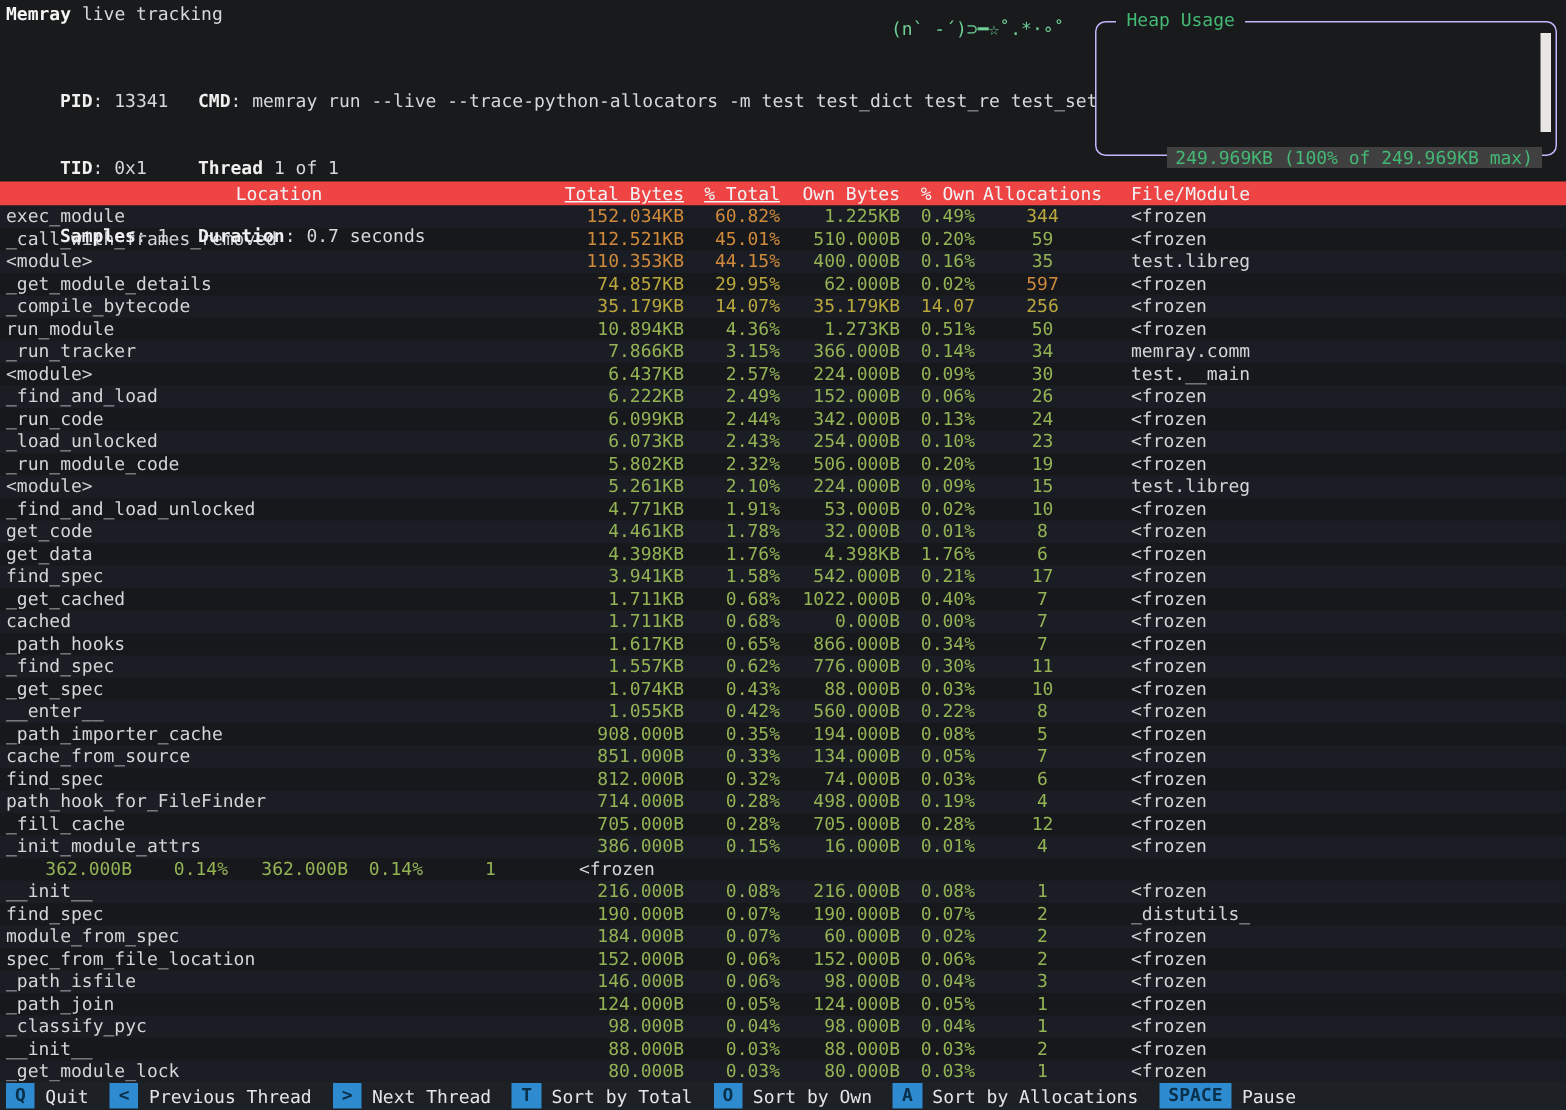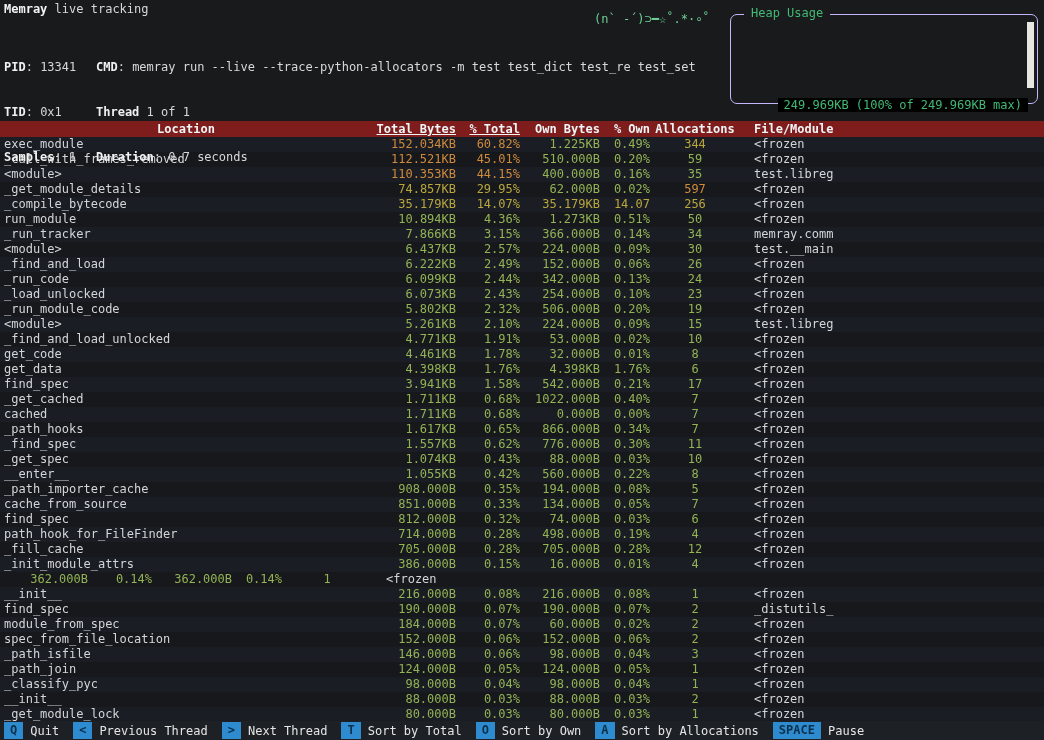--- a/index.html
+++ b/index.html
@@ -10,45 +10,45 @@
     font-family:"DejaVu Sans Mono", monospace;
     font-size:12px;
   }
   
   .top { position:relative; height:121px; }
   .app-title { position:absolute; left:4px; top:2px; white-space:pre; }
   .app-title b { color:#f4f4f4; }
   .kawaii { position:absolute; left:594px; top:12px; color:#6fcf97; white-space:pre; }
   .stats { position:absolute; left:4px; top:30px; line-height:15px; white-space:pre; }
   .stats .lbl { font-weight:bold; color:#f0f0f0; }
-  .stats-row { display:flex; }
+  .stats-row { display:flex;margin-left:36px; }
   .stats-col1 { width:92px; }
   
   .heap-box {
     position:absolute; right:6px; top:14px; width:308px; height:90px;
     border:1px solid #c4b5fd; border-radius:7px;
   }
   .heap-title {
     position:absolute; top:-9px; left:13px; padding:0 7px;
     background:#181a1b; color:#43b975; white-space:pre;
   }
   .heap-caption {
     position:absolute; bottom:-9px; right:9px; padding:0 6px;
-    background:#000000; color:#43b975; white-space:pre;
+    background:#404040; color:#43b975; white-space:pre;
   }
   .heap-scrollbar {
     position:absolute; right:3px; top:7px; width:7px; height:66px;
     background:#e8e6e2;
   }
   
   .tbl { width:1044px; }
   .tr { display:flex; height:15px; line-height:15px; white-space:pre; }
   .tr.head {
-    height:16px; line-height:16px; background:#7f1d1d;
-    color:#f0f4f6; font-weight:bold;
+    height:16px; line-height:16px; background:#ef4444;
+    color:#f0f4f6; font-weight:normal;
   }
   .tr.odd  { background:#1a1d23; }
   .tr.even { background:#16181c; }
   .c-loc    { flex:1; padding-left:4px; text-align:left; overflow:hidden; }
   .head .c-loc { text-align:center; }
   .c-total  { width:88px;  text-align:right; }
   .c-ptotal { width:64px;  text-align:right; }
   .c-own    { width:80px;  text-align:right; }
   .c-pown   { width:50px;  text-align:right; }
   .c-alloc  { width:90px;  text-align:center; }

